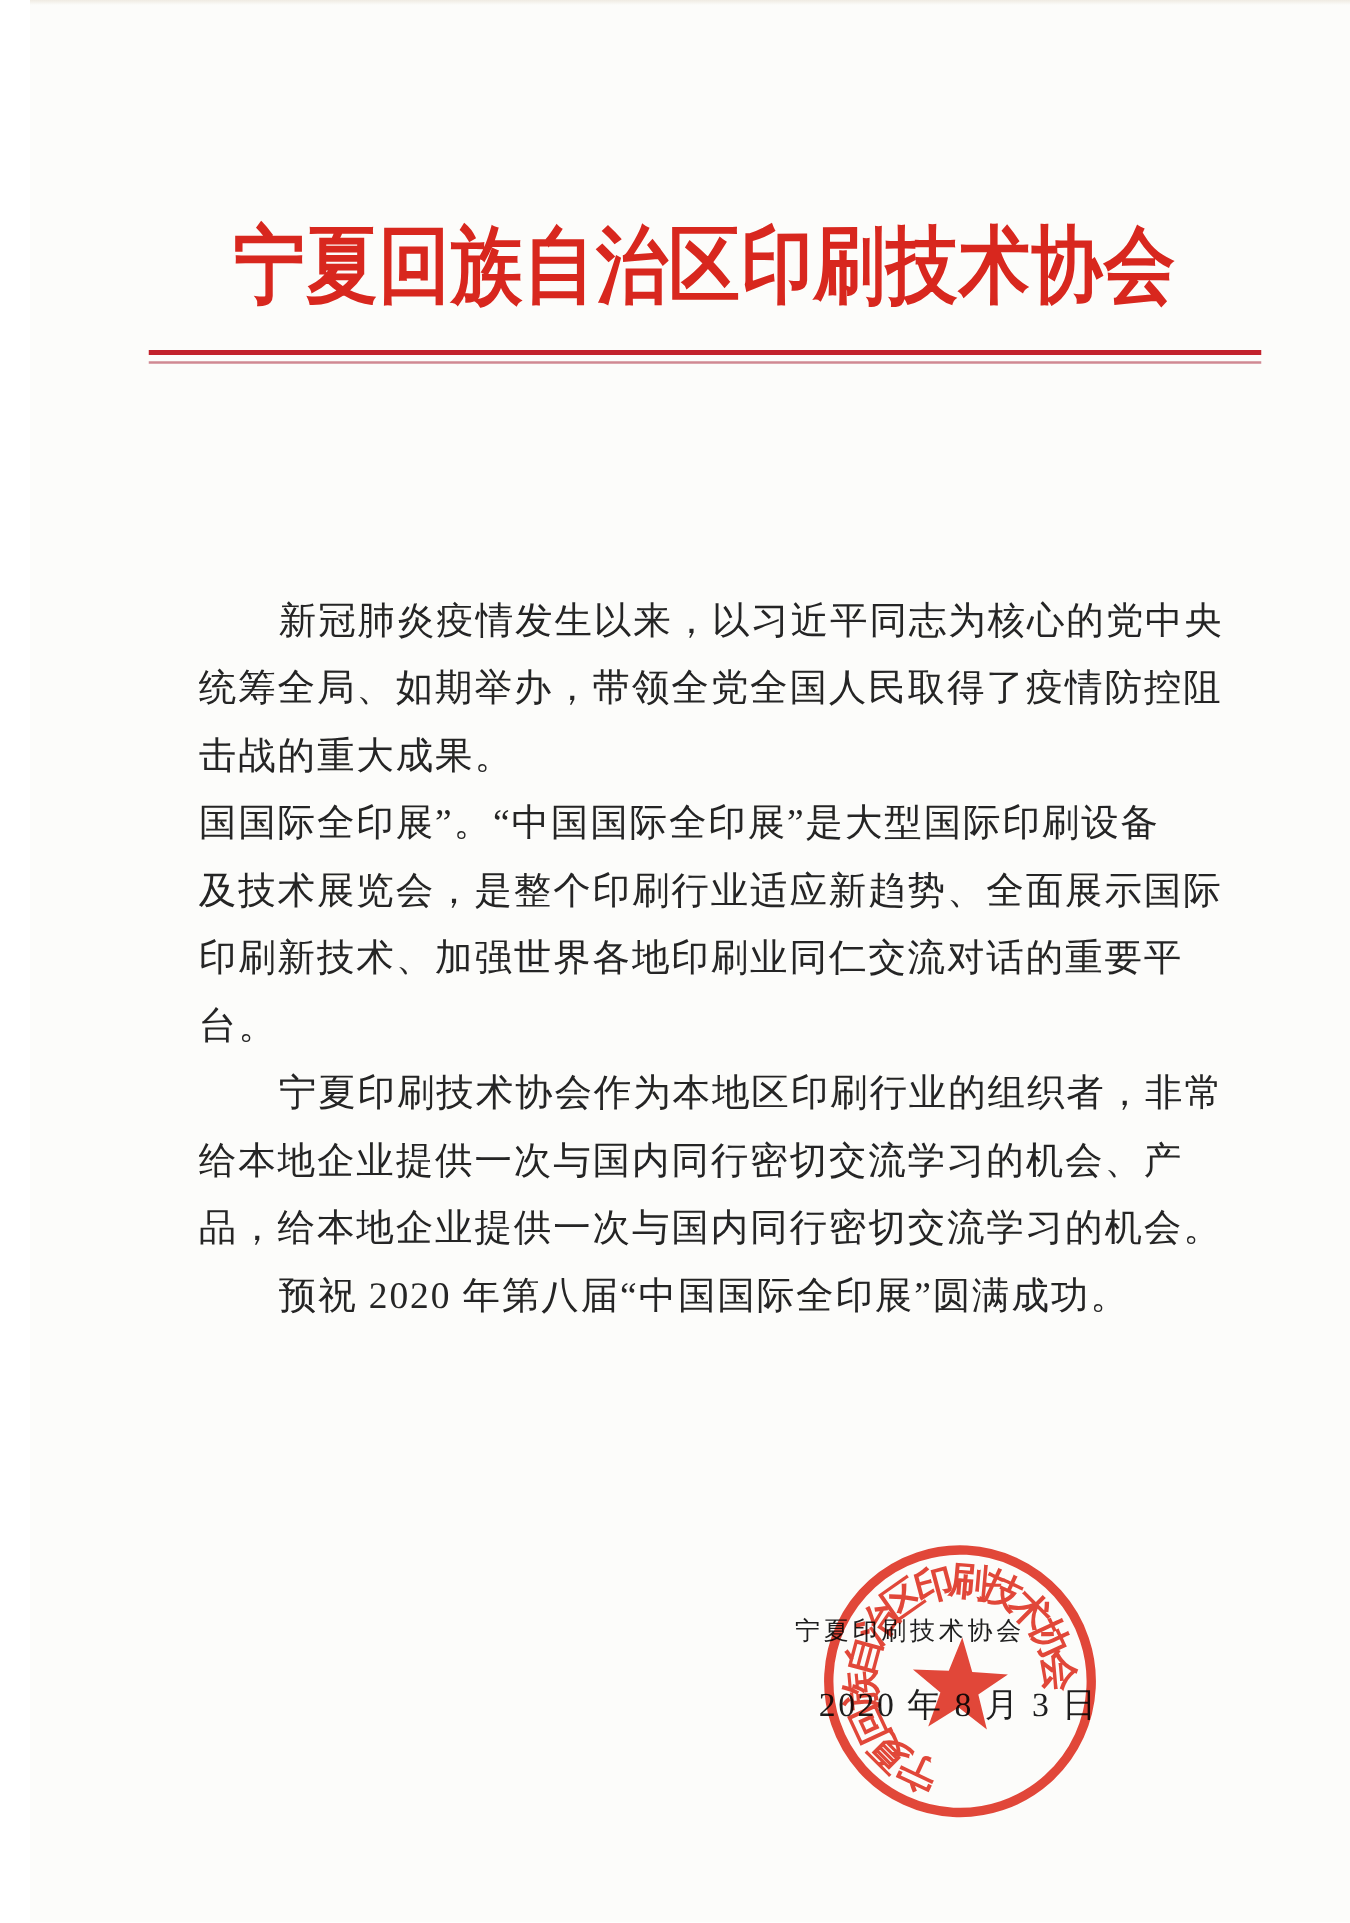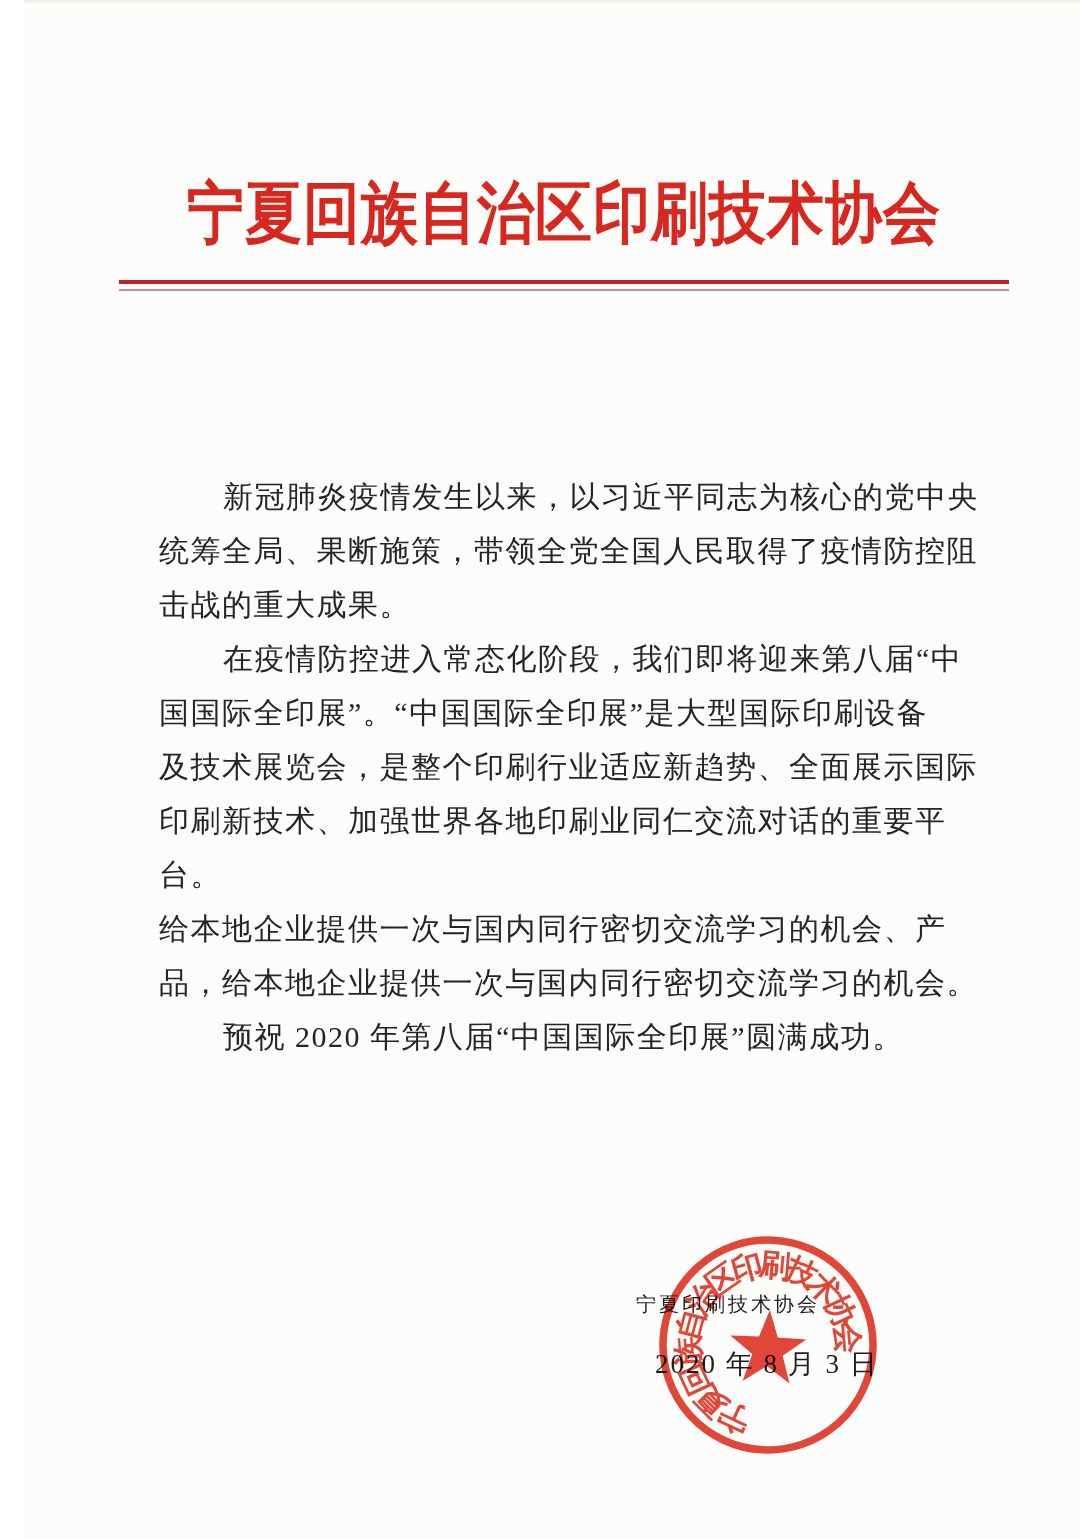--- a/index.html
+++ b/index.html
@@ -60,27 +60,27 @@
   <div class="scan-edge-top"></div>
   <div class="scan-edge-right"></div>
 
   <div class="letterhead">宁夏回族自治区印刷技术协会</div>
   <div class="rule-thick"></div>
   <div class="rule-thin"></div>
 
 
   <div class="body-block">
     <div class="ln ind">新冠肺炎疫情发生以来，以习近平同志为核心的党中央</div>
-    <div class="ln">统筹全局、果断施策，带领全党全国人民取得了疫情防控阻</div>
+    <div class="ln">统筹全局、如期举办，带领全党全国人民取得了疫情防控阻</div>
     <div class="ln">击战的重大成果。</div>
-    <div class="ln ind">在疫情防控进入常态化阶段，我们即将迎来第八届“中</div>
     <div class="ln">国国际全印展”。“中国国际全印展”是大型国际印刷设备</div>
     <div class="ln">及技术展览会，是整个印刷行业适应新趋势、全面展示国际</div>
     <div class="ln">印刷新技术、加强世界各地印刷业同仁交流对话的重要平</div>
     <div class="ln">台。</div>
+    <div class="ln ind">宁夏印刷技术协会作为本地区印刷行业的组织者，非常</div>
     <div class="ln">给本地企业提供一次与国内同行密切交流学习的机会、产</div>
     <div class="ln">品，给本地企业提供一次与国内同行密切交流学习的机会。</div>
     <div class="ln ind">预祝 2020 年第八届“中国国际全印展”圆满成功。</div>
   </div>
 
   <div class="signature">宁夏印刷技术协会</div>
   <div class="sig-date">2020 年 8 月 3 日</div>
 
   <div class="seal">
     <svg viewBox="0 0 230 230" width="230" height="230" xmlns="http://www.w3.org/2000/svg">

